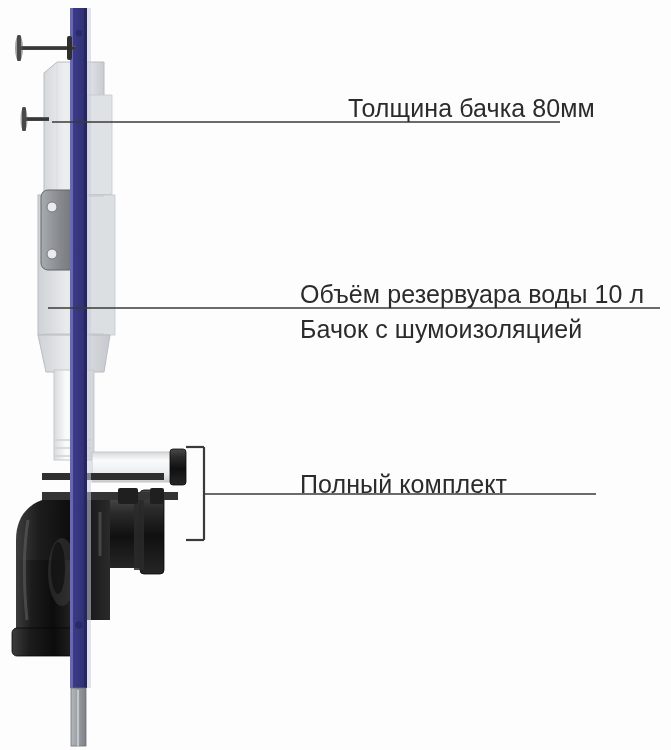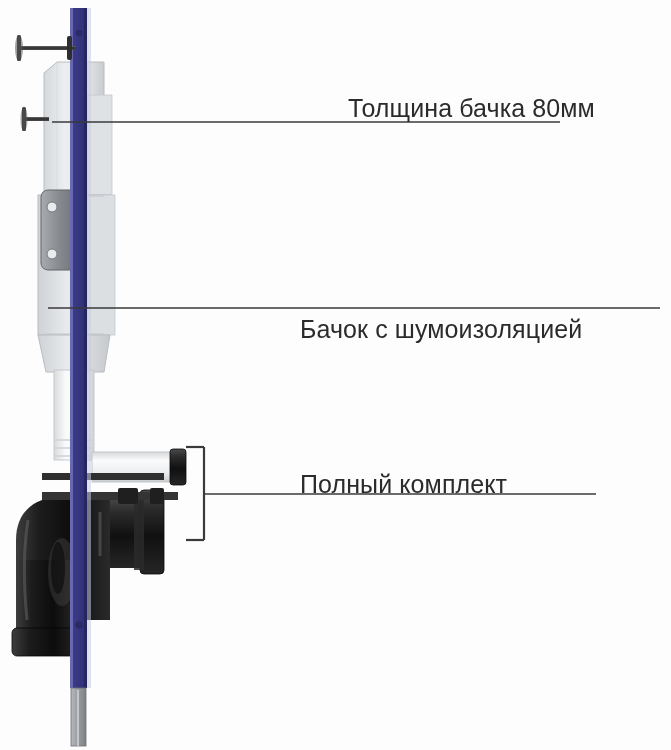--- a/index.html
+++ b/index.html
@@ -199,19 +199,20 @@
       <g>
         <line x1="204" y1="447" x2="204" y2="540" stroke="#3a3a3a" stroke-width="2.2"></line>
         <line x1="204" y1="447" x2="186" y2="447" stroke="#3a3a3a" stroke-width="2.2"></line>
         <line x1="204" y1="540" x2="186" y2="540" stroke="#3a3a3a" stroke-width="2.2"></line>
       </g>
     </g>
   </svg>
 
   <div class="callout callout-1">Толщина бачка 80мм</div>
 
+  <div class="callout callout-2a">Объём резервуара воды 10 л</div>
 
   <div class="callout callout-2b">Бачок с шумоизоляцией</div>
 
   <div class="callout callout-3a">Полный комплект</div>
 
 
 </div>
 
 </body></html>

